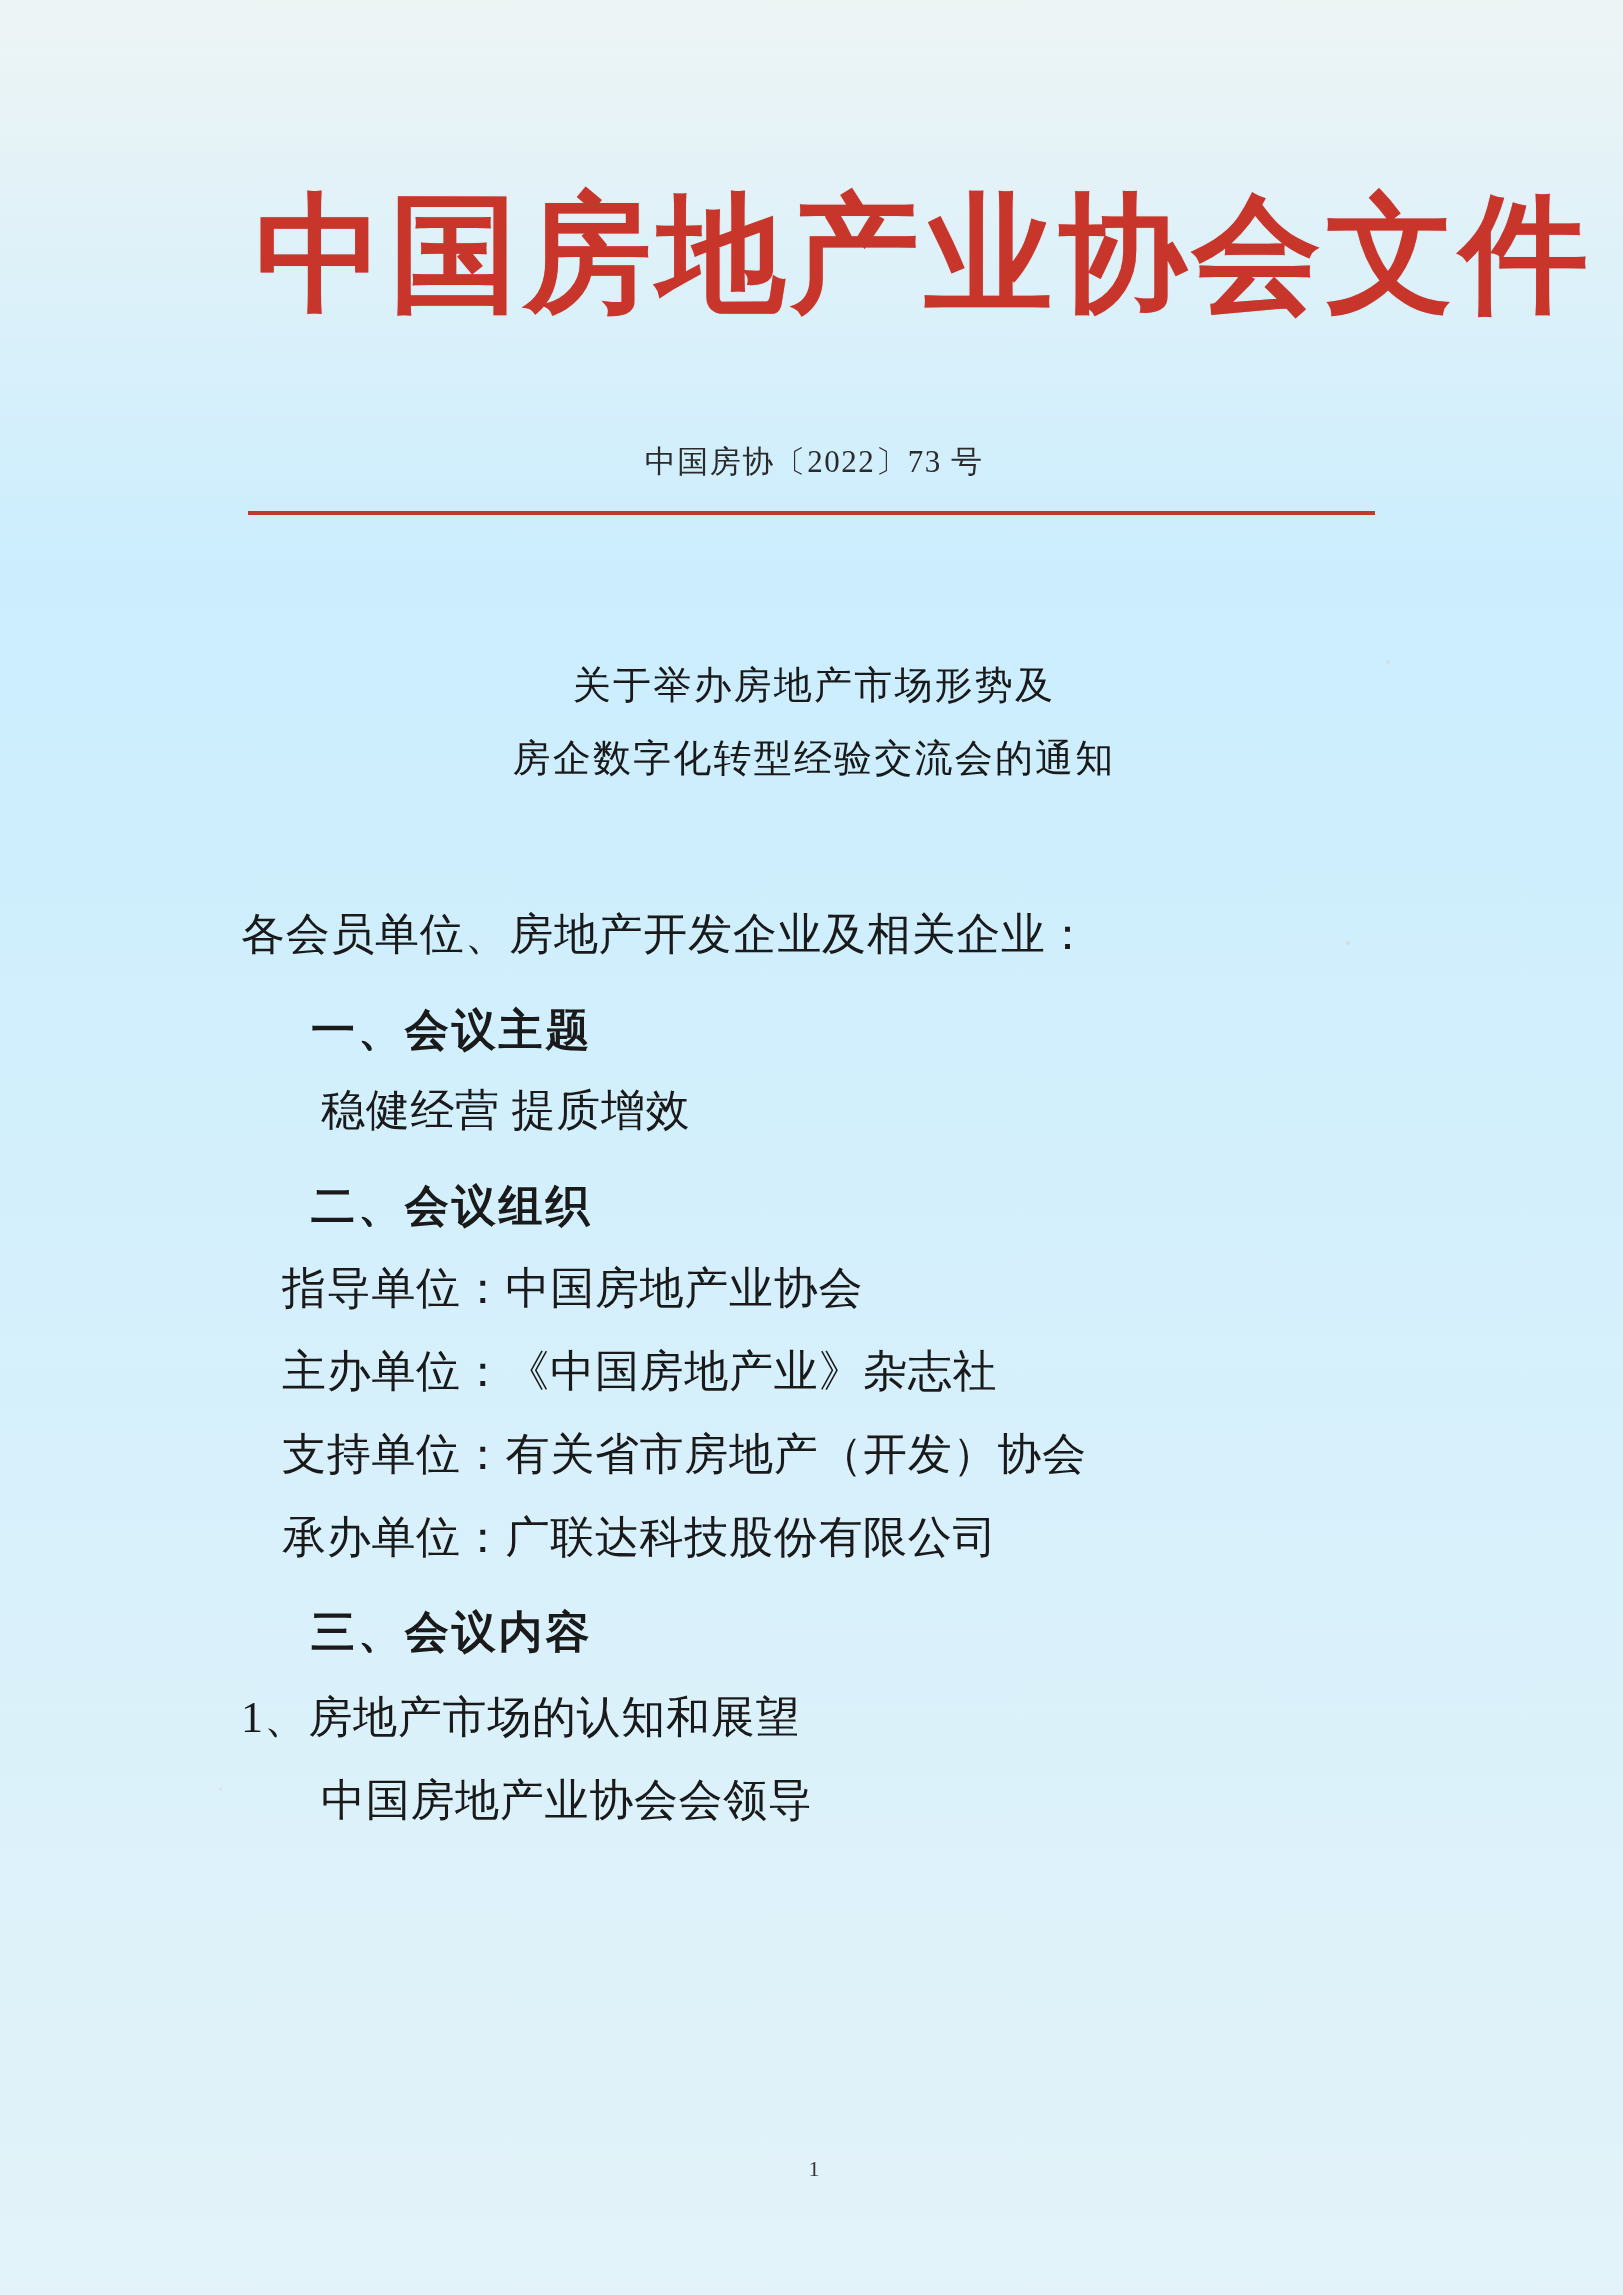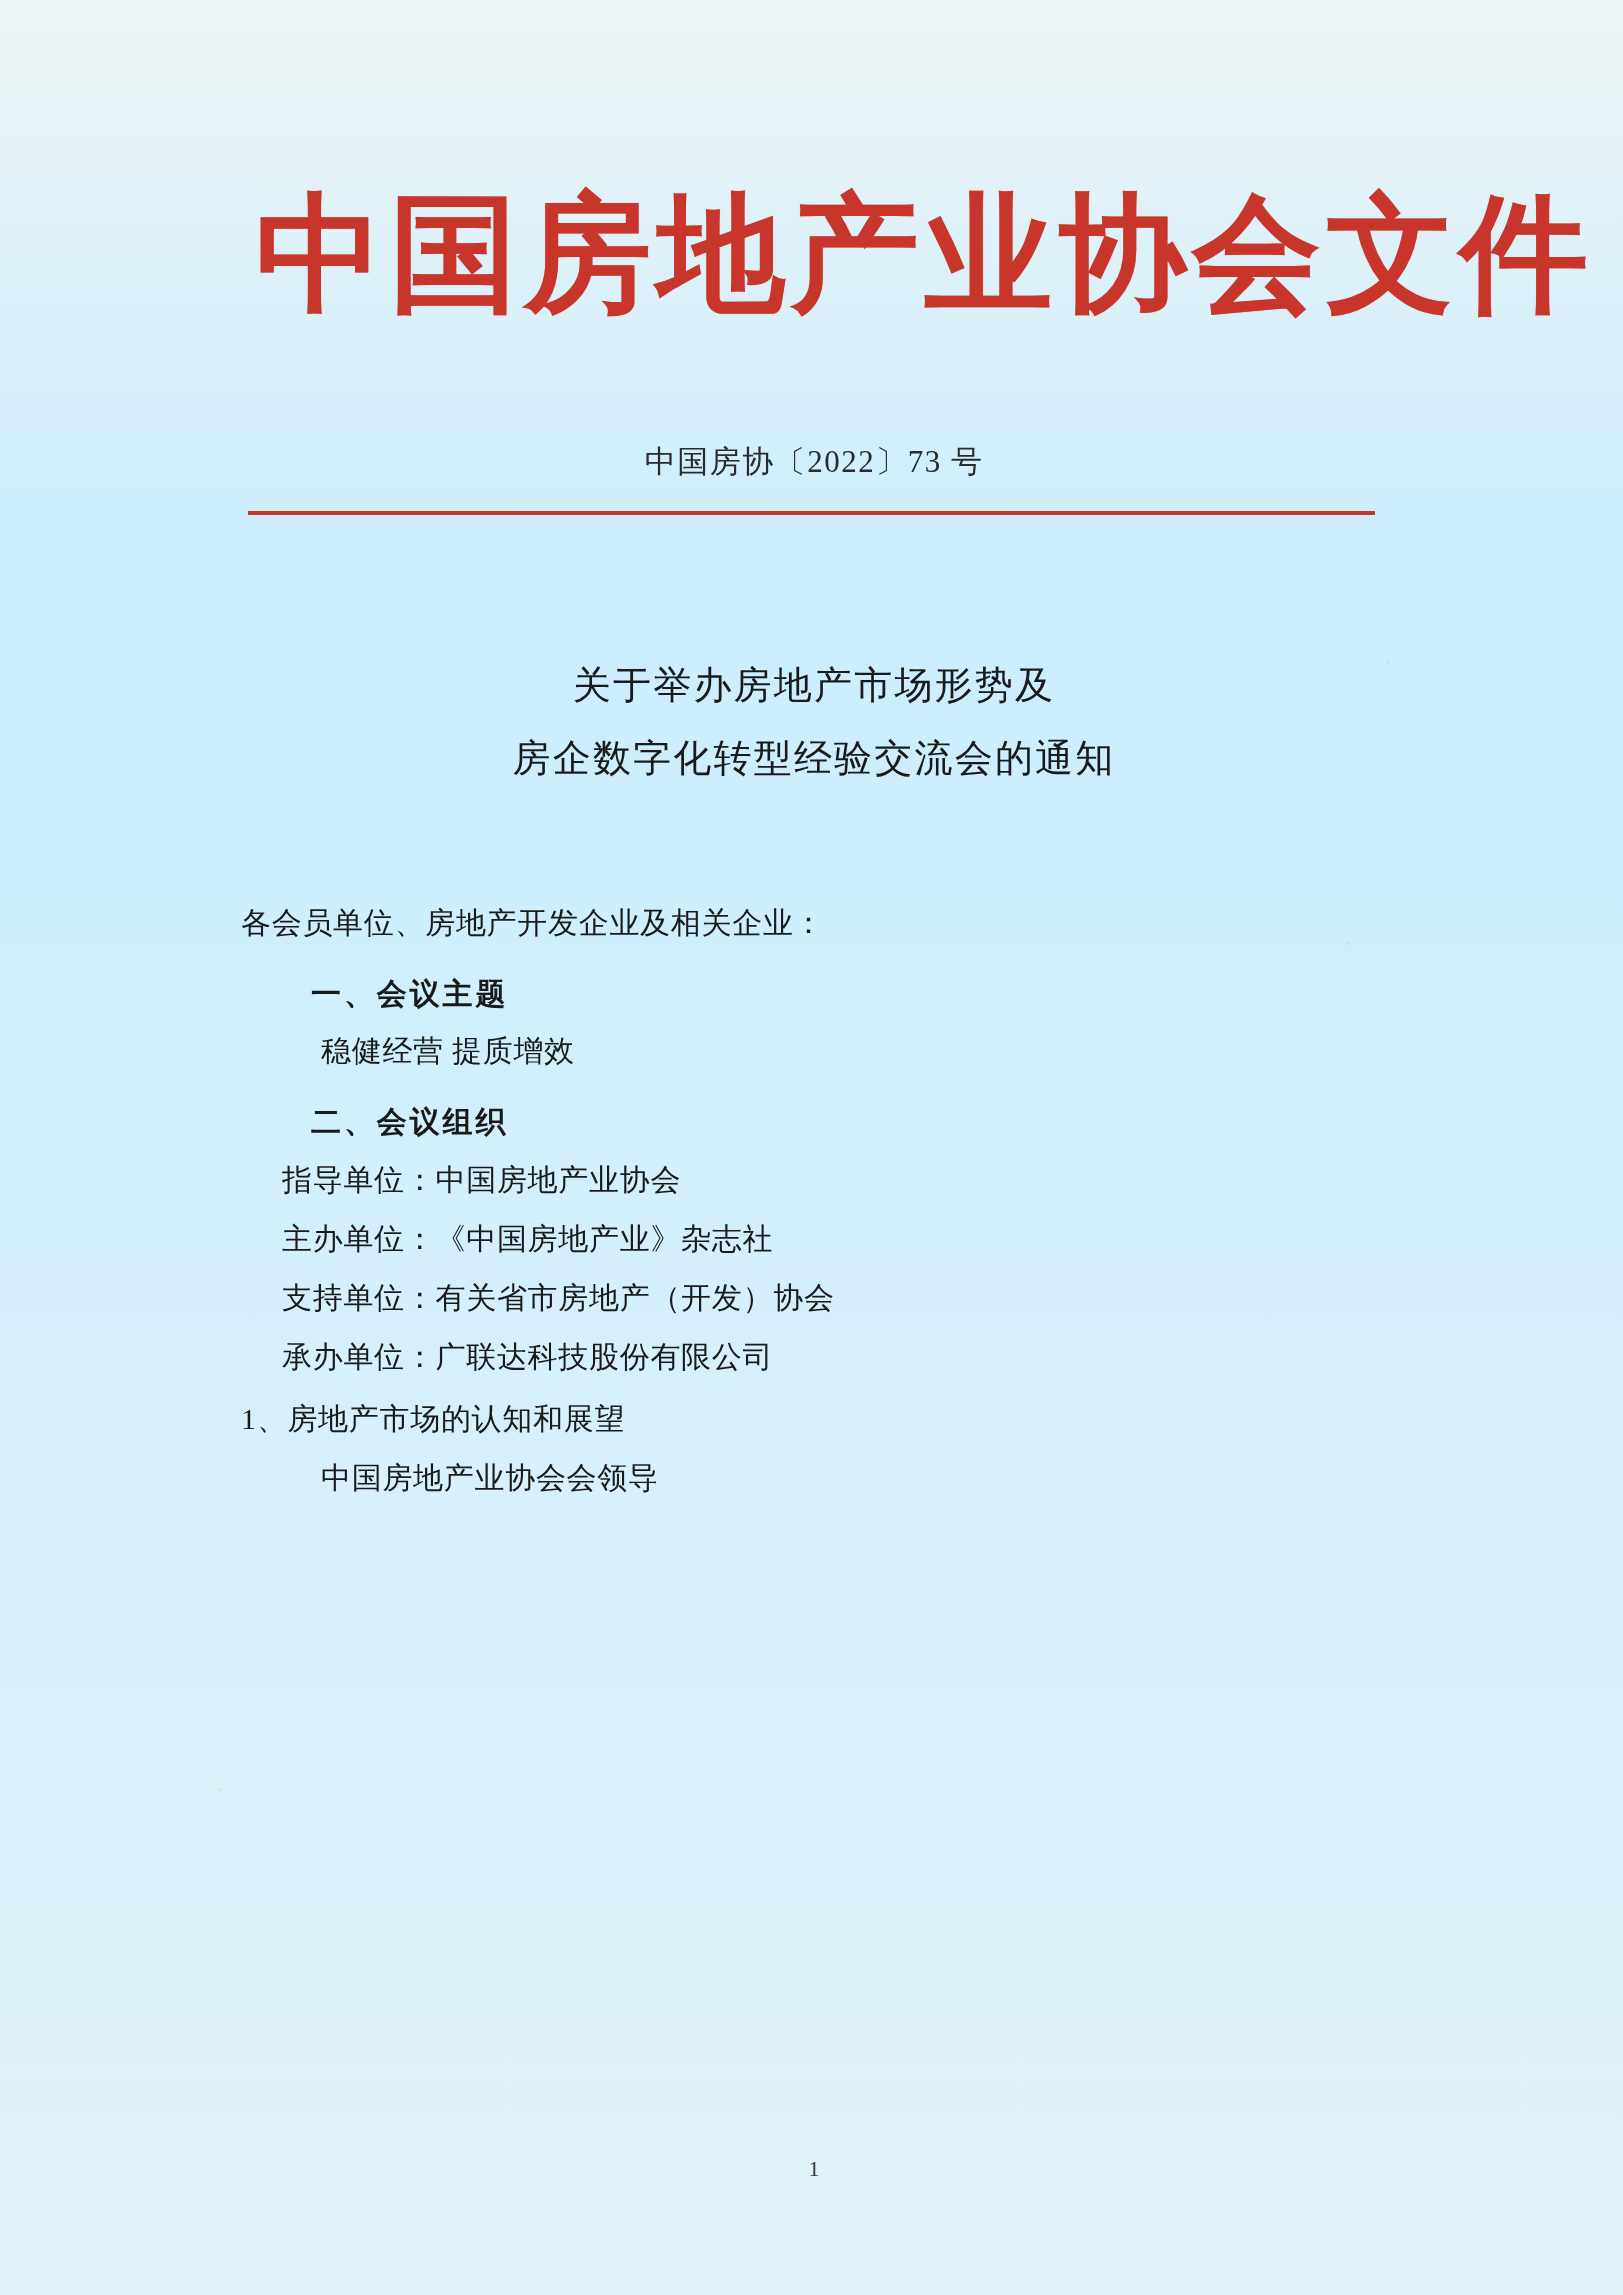--- a/index.html
+++ b/index.html
@@ -86,21 +86,21 @@
   }
   .title .line2 {
     display: block;
     margin-top: 16px;
   }
   .body-block {
     position: absolute;
     left: 0;
     top: 897px;
     width: 1146px;
-    font-size: 30px;
+    font-size: 44px;
     line-height: 1.72;
     letter-spacing: 0.7px;
   }
   .salutation {
     margin: 0 0 4.4px 0;
   }
   .para {
     margin: 0;
     text-indent: 70px;
     text-align: justify;
@@ -175,20 +175,21 @@
 
       <p class="section-head">一、会议主题</p>
       <p class="sub-line">稳健经营  提质增效</p>
 
       <p class="section-head">二、会议组织</p>
       <p class="org-line">指导单位：中国房地产业协会</p>
       <p class="org-line">主办单位：《中国房地产业》杂志社</p>
       <p class="org-line">支持单位：有关省市房地产（开发）协会</p>
       <p class="org-line">承办单位：广联达科技股份有限公司</p>
 
+      <p class="section-head">三、会议内容</p>
       <p class="item-line">1、房地产市场的认知和展望</p>
       <p class="item-sub">中国房地产业协会会领导</p>
 
     </div>
 
     <div class="page-number">1</div>
   </div>
 </div>
 
 

